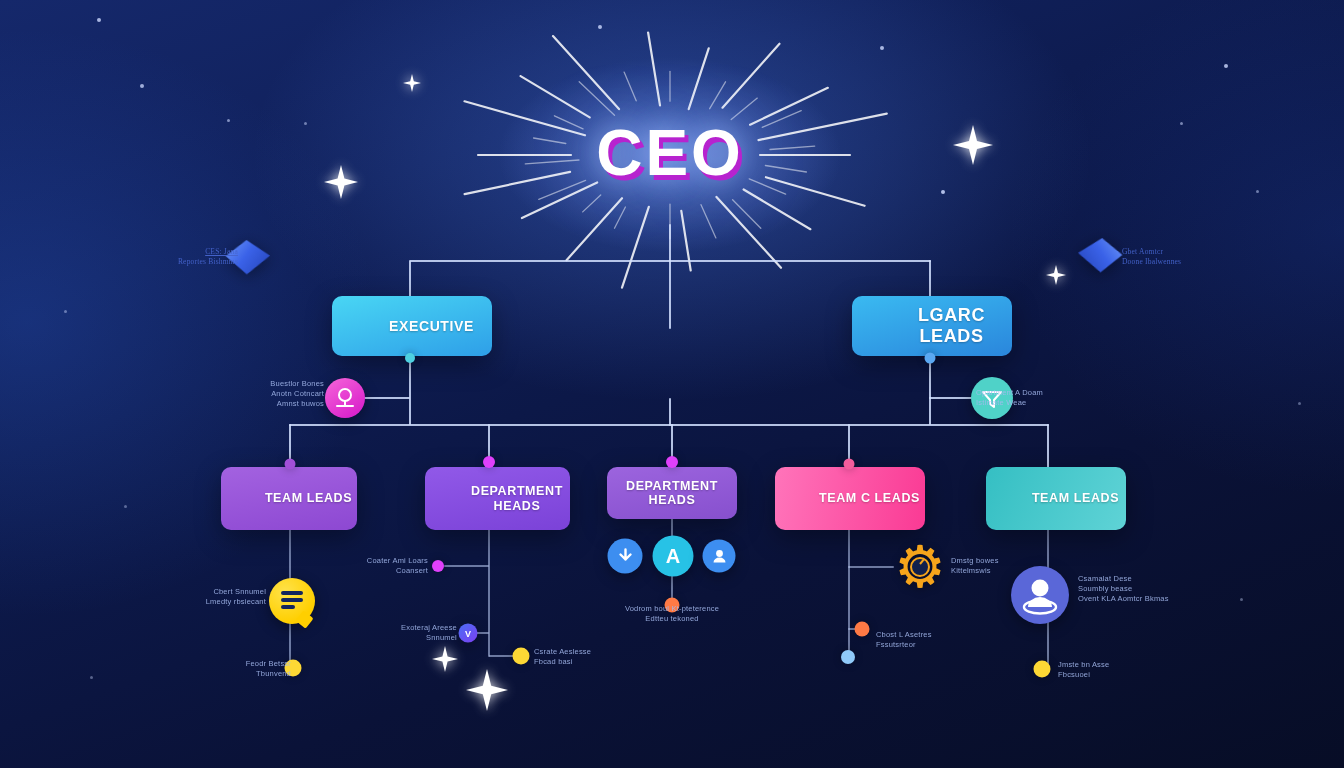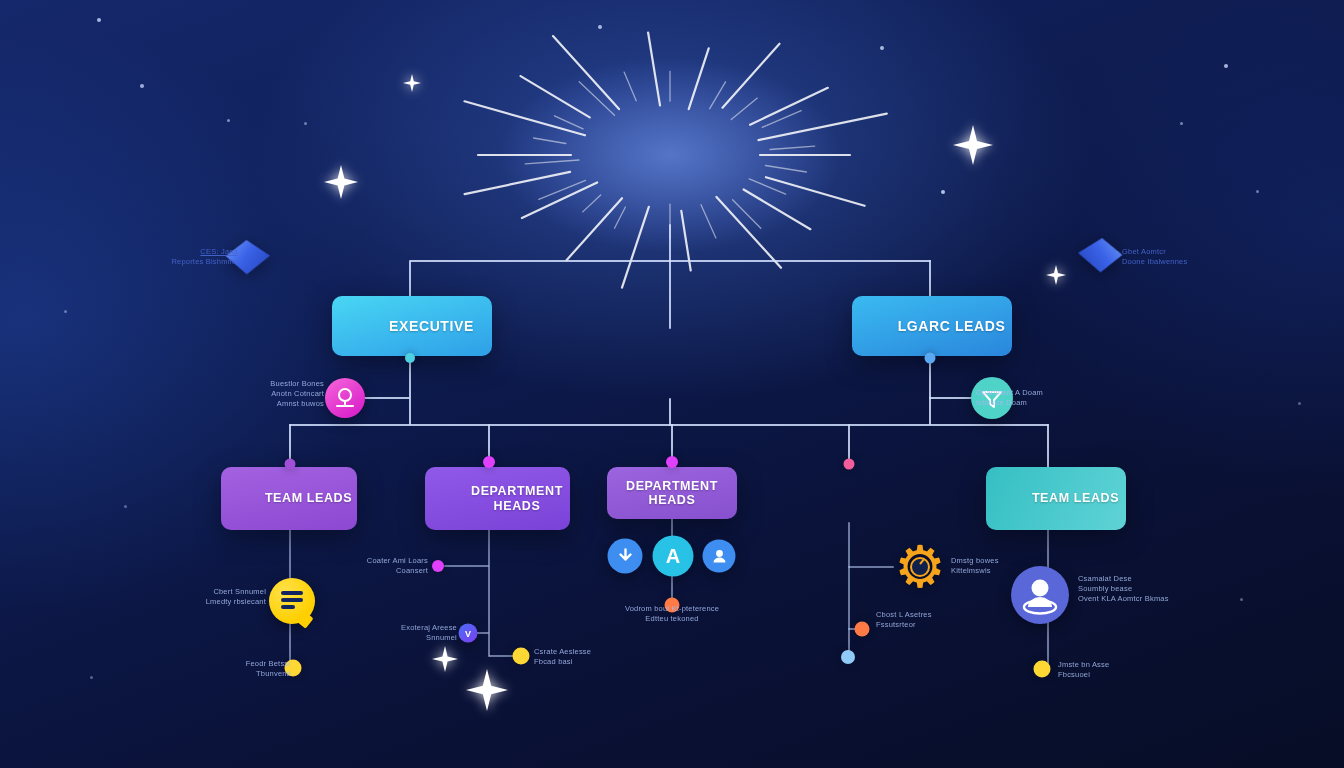--- a/index.html
+++ b/index.html
@@ -20,21 +20,21 @@
   .soft { background:rgba(190,205,245,0.55); }
   
   .nodebox {
     position:absolute; display:flex; align-items:center; justify-content:center;
     color:#fff; font-weight:bold; text-align:center; letter-spacing:0.6px;
     border-radius:10px; box-shadow:0 8px 26px rgba(0,0,0,0.35);
     text-shadow:0 1px 2px rgba(0,0,0,0.25); line-height:1.15;padding-left:39px;
   }
   .b-exec   { left:332px; top:296px; width:160px; height:60px; font-size:14px;
               background:linear-gradient(165deg,#49d6f4 0%,#2e9fe8 100%); }
-  .b-board  { left:852px; top:296px; width:160px; height:60px; font-size:14px;
+  .b-board  { left:852px; top:296px; width:160px; height:60px; font-size:18px;
               background:linear-gradient(165deg,#3abaf1 0%,#2a86dc 100%); }
   .b-execteam { left:580px; top:328px; width:182px; height:70px; font-size:19px; border-radius:12px;
               background:linear-gradient(180deg,#ffb428 0%,#f87d06 100%); padding:0 14px; }
   .b-r2 { top:467px; height:63px; font-size:12.5px; }
   .b-r2a { left:221px; width:136px; background:linear-gradient(170deg,#a362e0,#8d48d2); }
   .b-r2b { left:425px; width:145px; background:linear-gradient(170deg,#9159e8,#7b42d8); }
   .b-r2c { left:607px; width:130px; height:52px; background:linear-gradient(170deg,#9c64de,#8750ce); padding:0 10px; }
   .b-r2d { left:775px; width:150px; background:linear-gradient(100deg,#ff74ba 0%,#fa3a94 100%); }
   .b-r2e { left:986px; width:140px; background:linear-gradient(115deg,#35bfc3 0%,#5fd3d6 100%); }
   
@@ -81,21 +81,21 @@
   .gear .hand { position:absolute; width:2px; height:6px; background:#f6a41b; top:19px; left:27px; transform-origin:bottom; transform:rotate(40deg); }
   
   .gem { position:absolute; filter:drop-shadow(0 3px 8px rgba(0,0,0,0.4)); }
   .gem .shape { width:44px; height:34px; background:linear-gradient(135deg,#6d97f8 0%,#3a62e8 45%,#2443b8 100%);
     clip-path:polygon(0% 38%, 52% 0%, 100% 55%, 42% 100%); }
   
   .ann { position:absolute; font-size:7.5px; line-height:10px; letter-spacing:0.2px;
          color:rgba(165,185,238,0.88); white-space:nowrap; }
   .ann.r { text-align:right; transform:translateX(-100%); }
   .ann.c { text-align:center; transform:translateX(-50%); }
-  .ann.dark { color:rgba(70,100,205,0.95); }
+  .ann.dark { color:rgba(70,100,205,0.95);font-family:Liberation Serif, serif; }
   .u { text-decoration:underline; }
   
   .sparkle { position:absolute; transform:translate(-50%,-50%); filter:drop-shadow(0 0 6px rgba(255,255,255,0.9)); }
   .tinystar { position:absolute; border-radius:50%; background:#cdd9ff; }
 </style>
 </head>
 <body>
 
 <div class="canvas">
 
@@ -172,20 +172,21 @@
       <line x1="-0.0" y1="-53.8" x2="-0.0" y2="-83.6" stroke="#ffffff" stroke-width="1.3" opacity="0.5" stroke-linecap="round"></line>
       <line x1="18.7" y1="-45.8" x2="38.7" y2="-106.7" stroke="#ffffff" stroke-width="2.2" opacity="0.85" stroke-linecap="round"></line>
       <line x1="39.7" y1="-46.3" x2="55.5" y2="-73.2" stroke="#ffffff" stroke-width="1.3" opacity="0.5" stroke-linecap="round"></line>
       <line x1="52.5" y1="-47.3" x2="109.5" y2="-111.3" stroke="#ffffff" stroke-width="2.2" opacity="0.85" stroke-linecap="round"></line>
       <line x1="61.2" y1="-35.4" x2="87.3" y2="-56.9" stroke="#ffffff" stroke-width="1.3" opacity="0.5" stroke-linecap="round"></line>
       <line x1="80.1" y1="-30.3" x2="157.8" y2="-67.2" stroke="#ffffff" stroke-width="2.2" opacity="0.85" stroke-linecap="round"></line>
       <line x1="92.2" y1="-27.7" x2="131.2" y2="-44.4" stroke="#ffffff" stroke-width="1.3" opacity="0.5" stroke-linecap="round"></line>
       <line x1="88.5" y1="-14.9" x2="216.8" y2="-41.3" stroke="#ffffff" stroke-width="2.2" opacity="0.85" stroke-linecap="round"></line>
       <line x1="100.0" y1="-5.5" x2="144.7" y2="-8.9" stroke="#ffffff" stroke-width="1.3" opacity="0.5" stroke-linecap="round"></line>
     </svg>
+  <div class="ceo-title">CEO</div>
 
   <div class="vline" style="left:669px;top:224px;height:38px;"></div>
   <div class="hline" style="left:410px;top:260px;width:521px;"></div>
   <div class="vline" style="left:409px;top:260px;height:37px;"></div>
   <div class="vline" style="left:929px;top:260px;height:37px;"></div>
   <div class="vline" style="left:669px;top:260px;height:69px;"></div>
   <div class="vline" style="left:409px;top:356px;height:69px;"></div>
   <div class="vline" style="left:929px;top:356px;height:69px;"></div>
   <div class="vline" style="left:669px;top:398px;height:28px;"></div>
   <div class="hline" style="left:289px;top:424px;width:760px;"></div>
@@ -217,20 +218,23 @@
 
   <div class="nodebox b-r2 b-r2a">
     <span>TEAM LEADS</span>
   </div>
   <div class="nodebox b-r2 b-r2b">
     <span>DEPARTMENT HEADS</span>
   </div>
   <div class="nodebox b-r2 b-r2c">
     <span>DEPARTMENT HEADS</span>
   </div>
+  <div class="nodebox b-r2 b-r2d">
+    <span>TEAM C LEADS</span>
+  </div>
   <div class="nodebox b-r2 b-r2e">
     <span>TEAM LEADS</span>
   </div>
 
   <div class="dot d-cyan" style="left:410px;top:358px;"></div>
   <div class="dot d-blue" style="left:930px;top:358px;"></div>
   <div class="dot d-purple" style="left:290px;top:464px;"></div>
   <div class="dot d-mag" style="left:489px;top:462px;"></div>
   <div class="dot d-mag" style="left:672px;top:462px;"></div>
   <div class="dot d-pink" style="left:849px;top:464px;"></div>
@@ -308,21 +312,21 @@
     <div>Gbet Aomtcr</div>
     <div>Doone Ibalwennes</div>
   </div>
   <div class="ann r" style="left:324px;top:379px;">
     <div>Buestlor Bones</div>
     <div>Anotn Cotncart</div>
     <div>Amnst buwos</div>
   </div>
   <div class="ann" style="left:976px;top:388px;">
     <div>Opartment A Doam</div>
-    <div>Istimate Doam</div>
+    <div>Istimate Weae</div>
   </div>
   <div class="ann r" style="left:428px;top:556px;">
     <div>Coater Ami Loars</div>
     <div>Coansert</div>
   </div>
   <div class="ann r" style="left:266px;top:587px;">
     <div>Cbert Snnumel</div>
     <div>Lmedty rbsiecant</div>
   </div>
   <div class="ann r" style="left:283px;top:659px;margin-left:8px;">
@@ -338,21 +342,21 @@
     <div>Fbcad basi</div>
   </div>
   <div class="ann c" style="left:672px;top:604px;">
     <div>Vodrom boul Kt-pteterence</div>
     <div>Edtteu tekoned</div>
   </div>
   <div class="ann" style="left:951px;top:556px;">
     <div>Dmstg bowes</div>
     <div>Kittelmswis</div>
   </div>
-  <div class="ann" style="left:876px;top:610px;">
+  <div class="ann" style="left:876px;top:630px;">
     <div>Cbost L Asetres</div>
     <div>Fssutsrteor</div>
   </div>
   <div class="ann" style="left:1078px;top:574px;">
     <div>Csamalat Dese</div>
     <div>Soumbly bease</div>
     <div>Ovent KLA Aomtcr Bkmas</div>
   </div>
   <div class="ann" style="left:1058px;top:660px;">
     <div>Jmste bn Asse</div>

